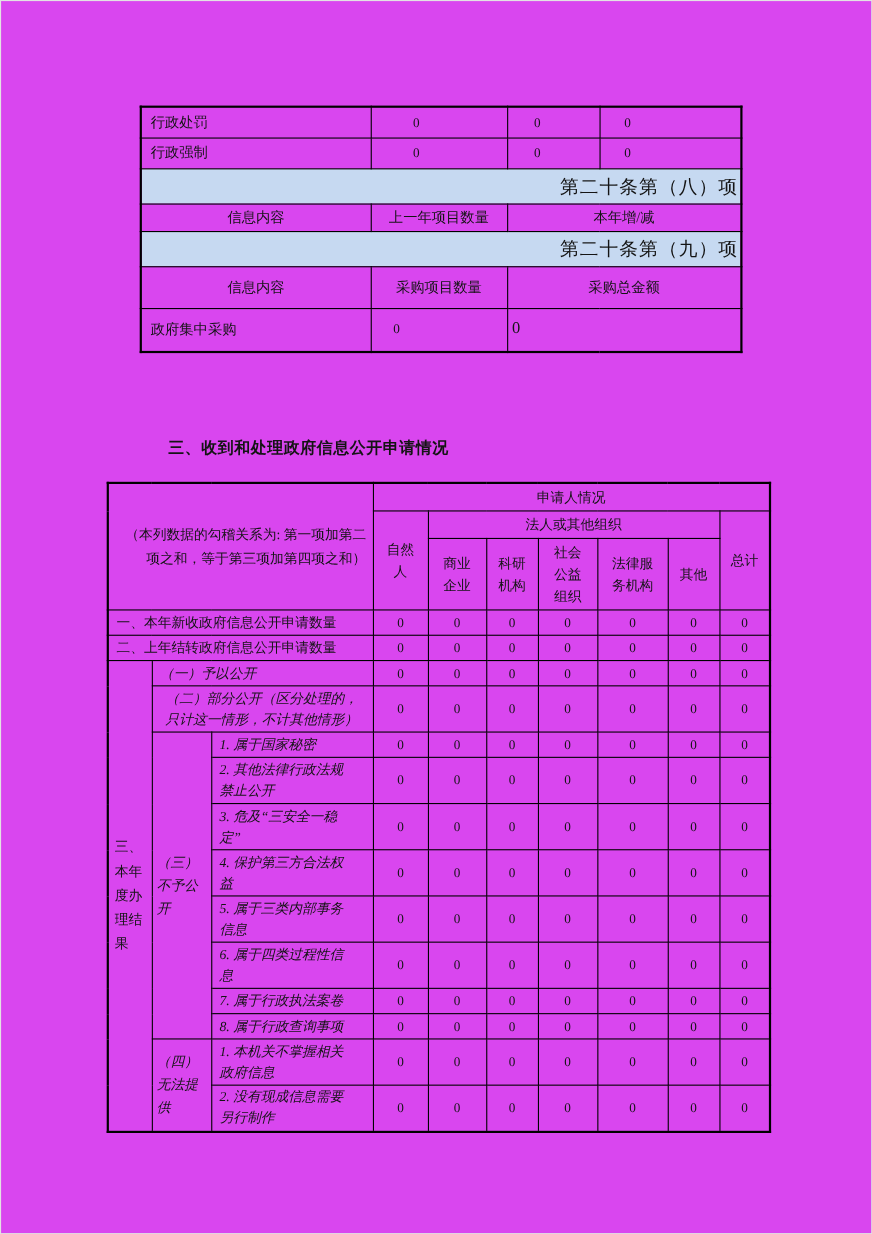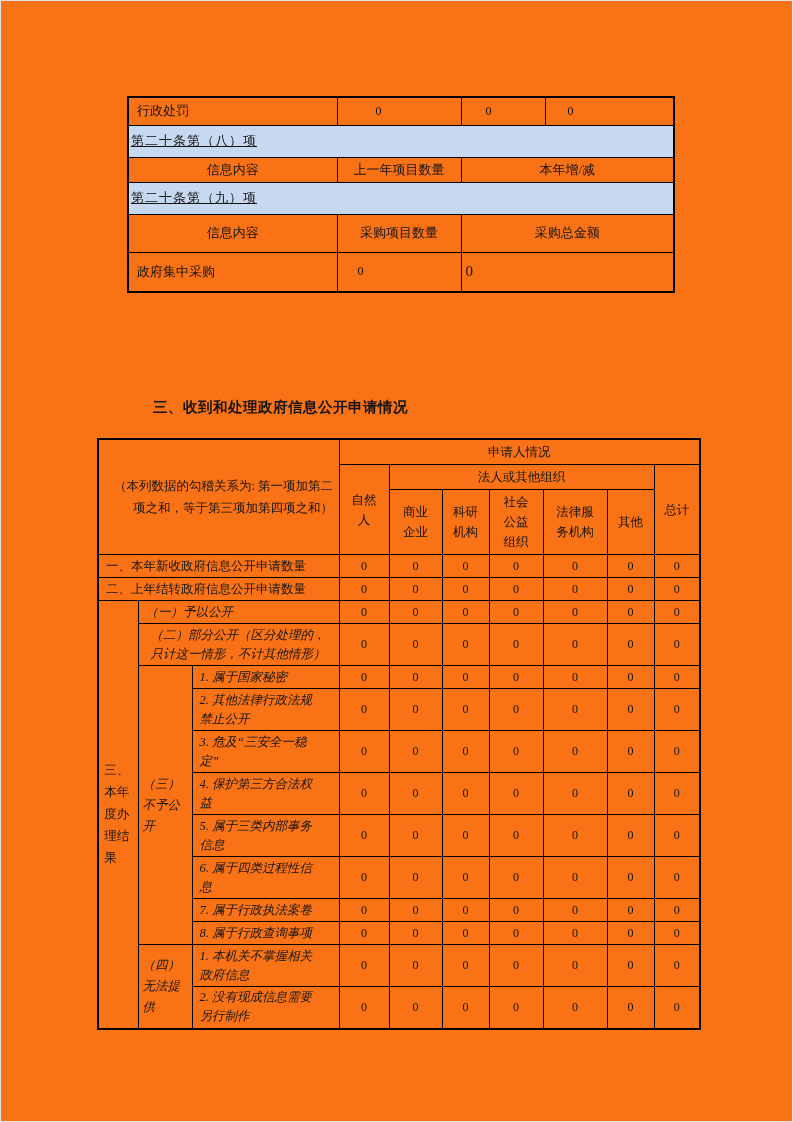--- a/index.html
+++ b/index.html
@@ -1,25 +1,25 @@
 <!DOCTYPE html>
 <html><head>
 <meta charset="utf-8">
 <style>
   html,body{margin:0;padding:0;background:#fff;}
   body{font-family:"Liberation Serif","DejaVu Serif",serif;color:#141414;}
-  .page{position:relative;width:793px;height:1122px;background:#f97316;border:1px solid #e3e3e3;box-sizing:border-box;overflow:hidden;}
+  .page{position:relative;width:793px;height:1122px;background:#d946ef;border:1px solid #e3e3e3;box-sizing:border-box;overflow:hidden;}
 
   table{border-collapse:collapse;table-layout:fixed;}
   td{border:1px solid #000;vertical-align:middle;box-sizing:border-box;padding:1px 2px;overflow:hidden;}
 
   
   .t1{position:absolute;left:126px;top:95px;width:546px;border:2px solid #000;font-size:13px;}
   .t1 .lbl{text-align:left;padding-left:8px;}
-  .sec{background:#c6d9f1;text-align:left;font-size:13px;letter-spacing:1px;text-decoration:underline;}
+  .sec{background:#c6d9f1;text-align:right;font-size:17px;letter-spacing:1px;}
   .hc{text-align:center;}
   .num{text-align:left;font-size:12px;}
   .pA{padding-left:38px;} .pB{padding-left:24px;} .pC{padding-left:22px;}
   .pD{padding-left:15px;} .pE{padding-left:20px;} .pF{padding-left:4px;}
   .big{font-size:15px;}
   .h28{height:28px;} .h32{height:32px;} .h25{height:25px;} .h38{height:38px;} .h40{height:40px;}
 
   
   .heading{position:absolute;left:152px;top:397px;font-size:14.5px;font-weight:bold;letter-spacing:.5px;}
 
@@ -53,20 +53,26 @@
         <col style="width:84px">
         <col style="width:129px">
       </colgroup>
     <tbody>
         <tr class="h28">
       <td class="lbl">行政处罚</td>
       <td class="num pA">0</td>
       <td class="num pB">0</td>
       <td class="num pC">0</td>
     </tr>
+    <tr class="h28">
+      <td class="lbl">行政强制</td>
+      <td class="num pA">0</td>
+      <td class="num pB">0</td>
+      <td class="num pC">0</td>
+    </tr>
     <tr class="h32">
       <td colspan="4" class="sec">第二十条第（八）项</td>
     </tr>
     <tr class="h25">
       <td class="hc">信息内容</td>
       <td class="hc">上一年项目数量</td>
       <td colspan="2" class="hc">本年增/减</td>
     </tr>
     <tr class="h32">
       <td colspan="4" class="sec">第二十条第（九）项</td>

